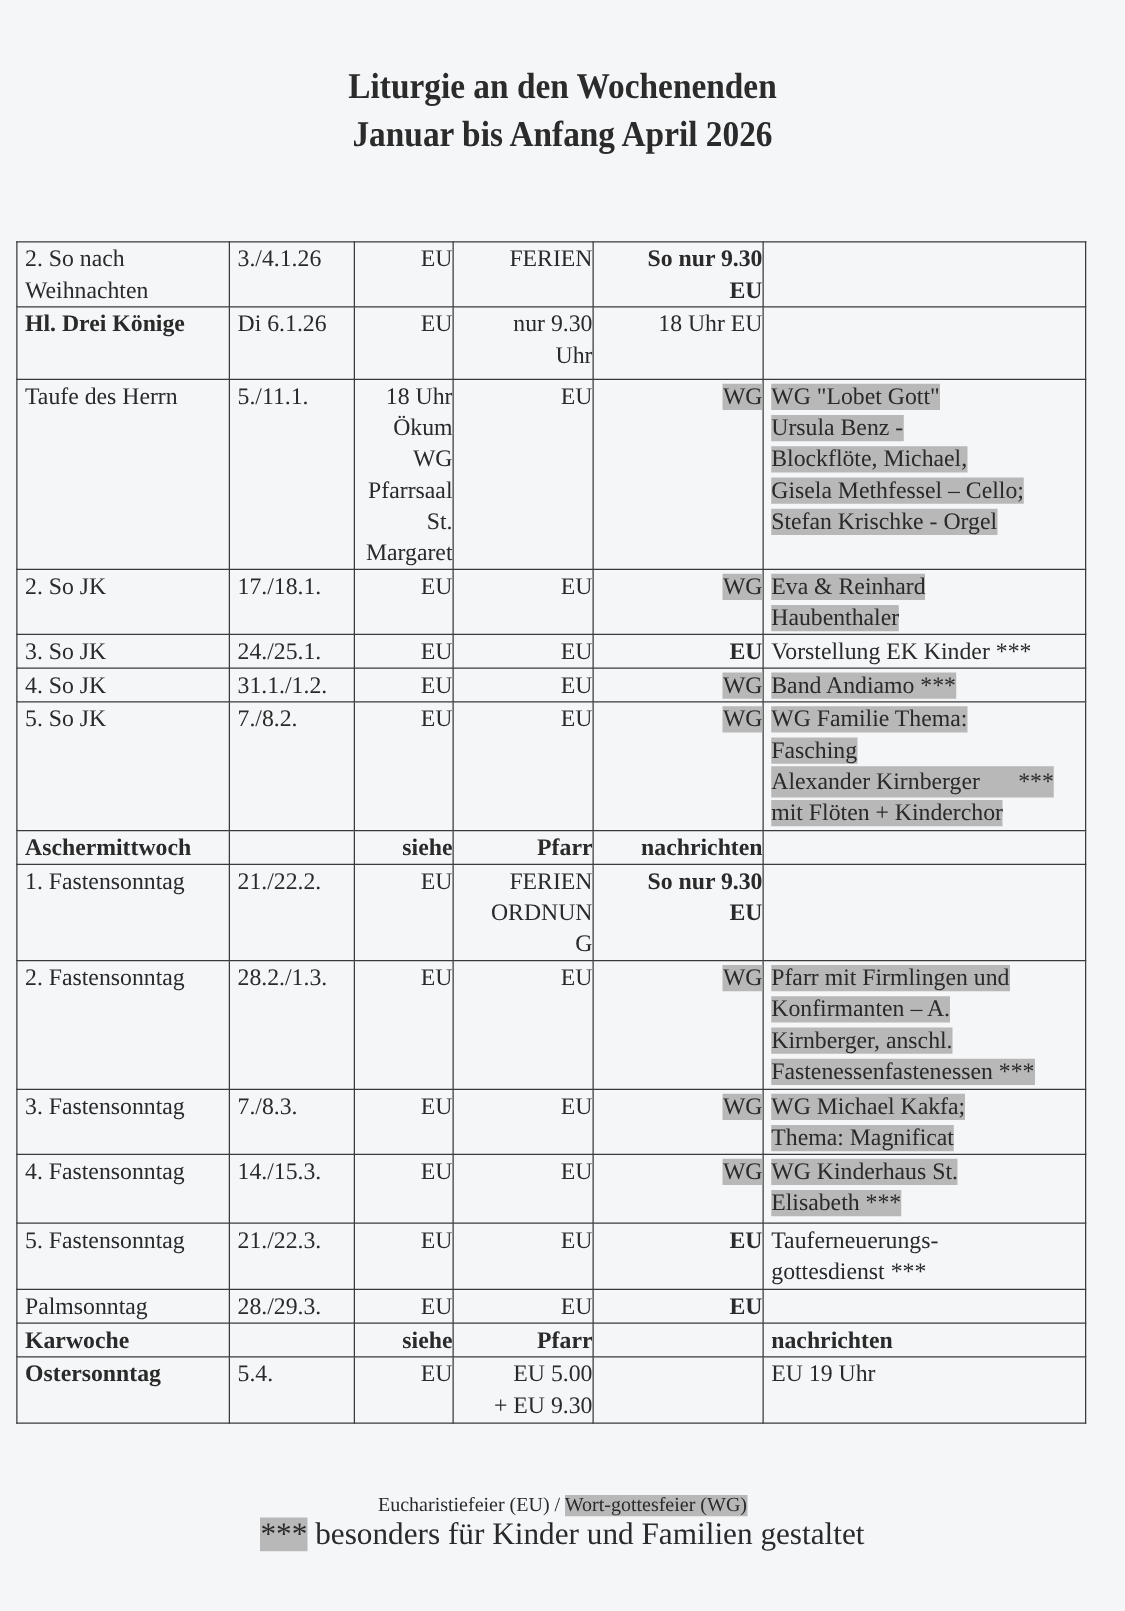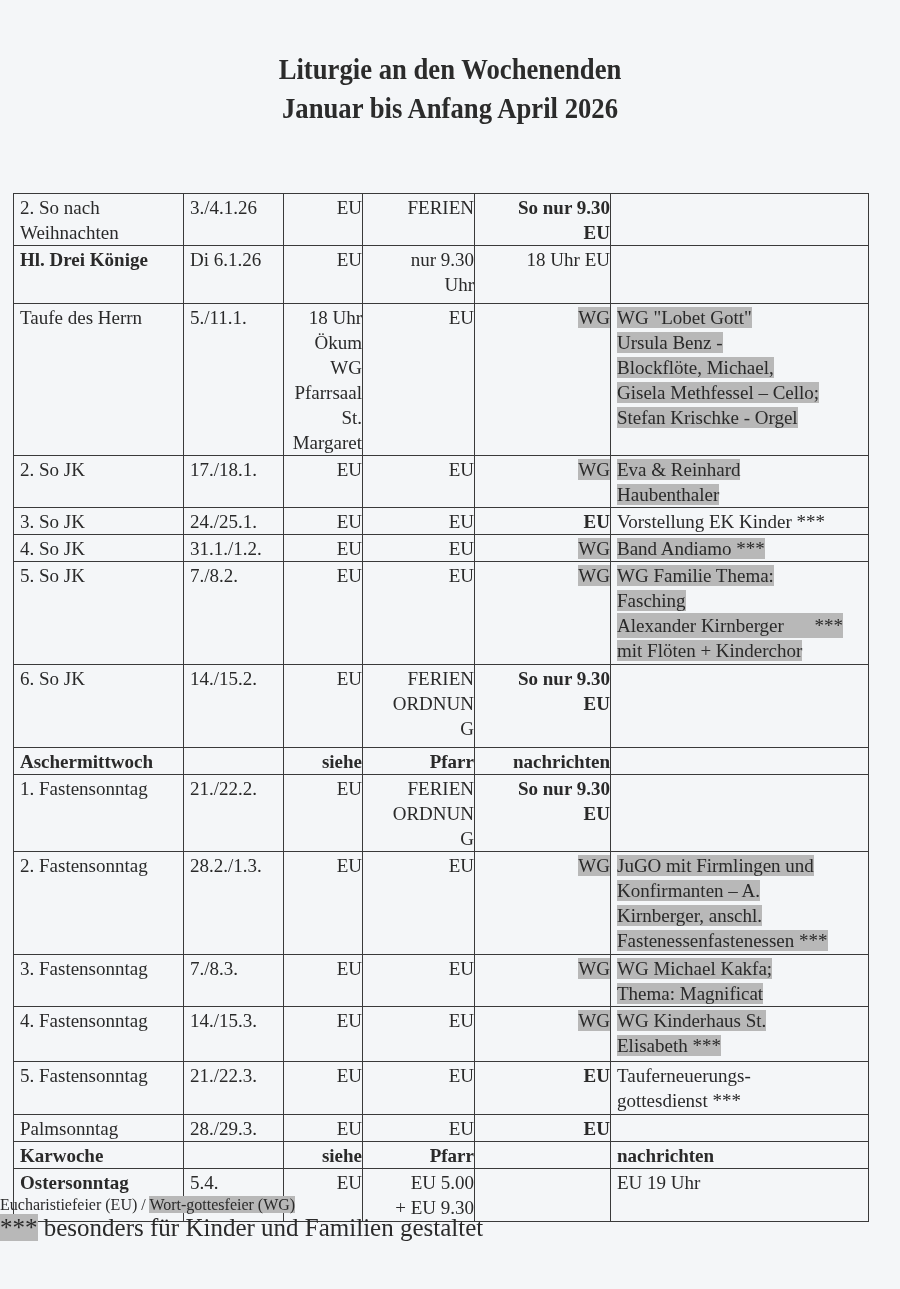--- a/index.html
+++ b/index.html
@@ -26,21 +26,21 @@
     vertical-align:top;
     font-size:19px; line-height:25px;
     padding:1px 0 0 6px;
     overflow:hidden;
   }
   td.c { text-align:right; padding-left:0; }
   td.small { font-size:12.5px; line-height:16.5px; padding-top:4px; }
   .b { font-weight:bold; }
   .hl { background:#b8b8b8; }
   .legend {
-    position:absolute; left:0; width:900px; top:1195px; 
+    position:absolute; left:0; width:900px; top:1195px; text-align:center;
   }
   .legend .l1 { font-size:16px; line-height:20px; }
   .legend .l2 { font-size:25px; line-height:26px; margin-top:0px; }
 </style>
 </head>
 <body>
 
 <div class="title">
   <div>Liturgie an den Wochenenden</div>
   <div>Januar bis Anfang April 2026</div>
@@ -146,69 +146,54 @@
         <div><span class="hl">WG Familie Thema:</span></div>
         <div><span class="hl">Fasching</span></div>
         <div class="hl" style="display:flex;justify-content:space-between;width:226px">
             <span>Alexander Kirnberger</span>
             <span>***</span>
           </div>
         <div><span class="hl">mit Flöten + Kinderchor</span></div>
       </td>
     </tr>
 
-    <tr style="height:83px">
-      <td>6. So JK</td>
-      <td>14./15.2.</td>
+
+    <tr style="height:25px">
+      <td class="b">Aschermittwoch</td>
+      <td></td>
+      <td class="c b">siehe</td>
+      <td class="c b">Pfarr</td>
+      <td class="c b">nachrichten</td>
+      <td></td>
+    </tr>
+
+    <tr style="height:75px">
+      <td>1. Fastensonntag</td>
+      <td>21./22.2.</td>
       <td class="c">EU</td>
       <td class="c">
           <div>FERIEN</div>
           <div>ORDNUN</div>
           <div>G</div>
         </td>
       <td class="c b">
           <div>So nur 9.30</div>
           <div>EU</div>
         </td>
       <td></td>
     </tr>
 
-    <tr style="height:25px">
-      <td class="b">Aschermittwoch</td>
-      <td></td>
-      <td class="c b">siehe</td>
-      <td class="c b">Pfarr</td>
-      <td class="c b">nachrichten</td>
-      <td></td>
-    </tr>
-
-    <tr style="height:75px">
-      <td>1. Fastensonntag</td>
-      <td>21./22.2.</td>
-      <td class="c">EU</td>
-      <td class="c">
-          <div>FERIEN</div>
-          <div>ORDNUN</div>
-          <div>G</div>
-        </td>
-      <td class="c b">
-          <div>So nur 9.30</div>
-          <div>EU</div>
-        </td>
-      <td></td>
-    </tr>
-
     <tr style="height:103px">
       <td>2. Fastensonntag</td>
       <td>28.2./1.3.</td>
       <td class="c">EU</td>
       <td class="c">EU</td>
       <td class="c"><span class="hl">WG</span></td>
       <td>
-        <div><span class="hl">JuGO mit Firmlingen und</span></div>
+        <div><span class="hl">Pfarr mit Firmlingen und</span></div>
         <div><span class="hl">Konfirmanten – A.</span></div>
         <div><span class="hl">Kirnberger, anschl.</span></div>
         <div><span class="hl">Fastenessenfastenessen ***</span></div>
       </td>
     </tr>
 
     <tr style="height:52px">
       <td>3. Fastensonntag</td>
       <td>7./8.3.</td>
       <td class="c">EU</td>

